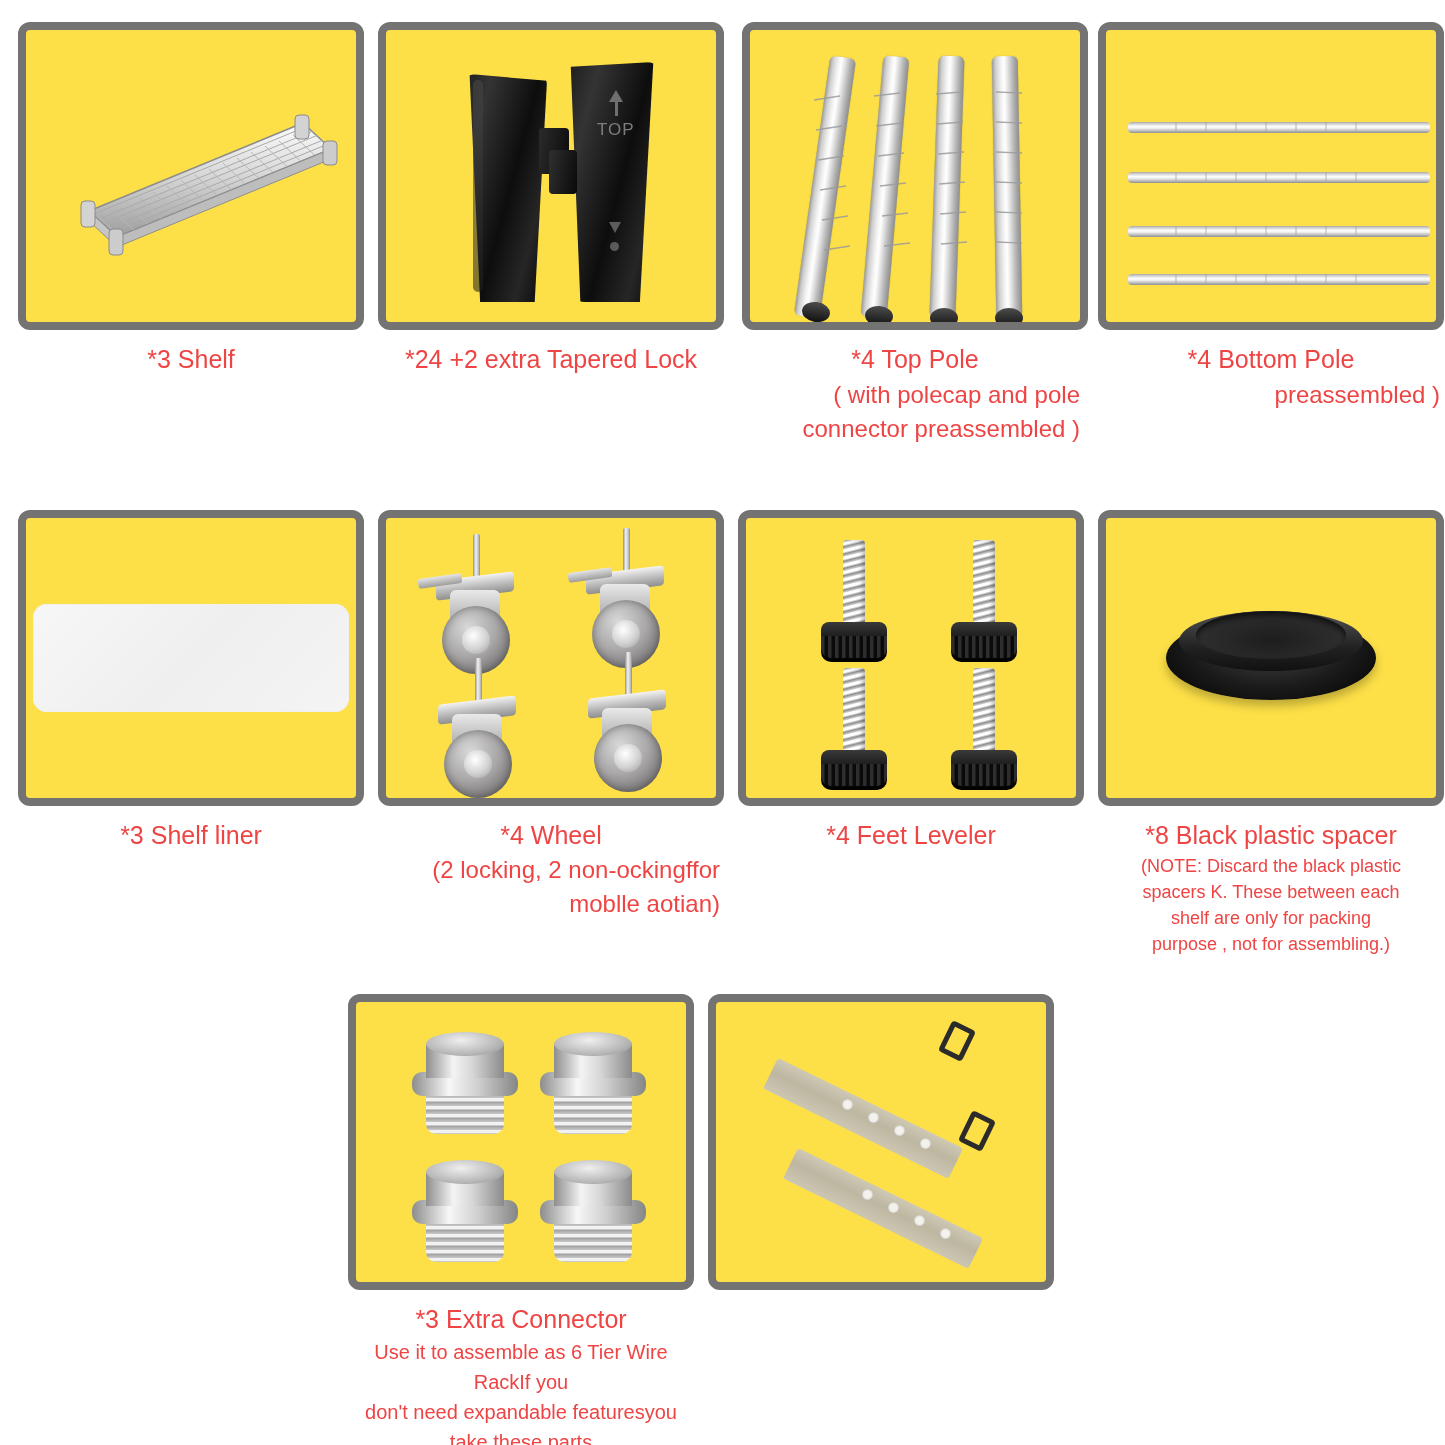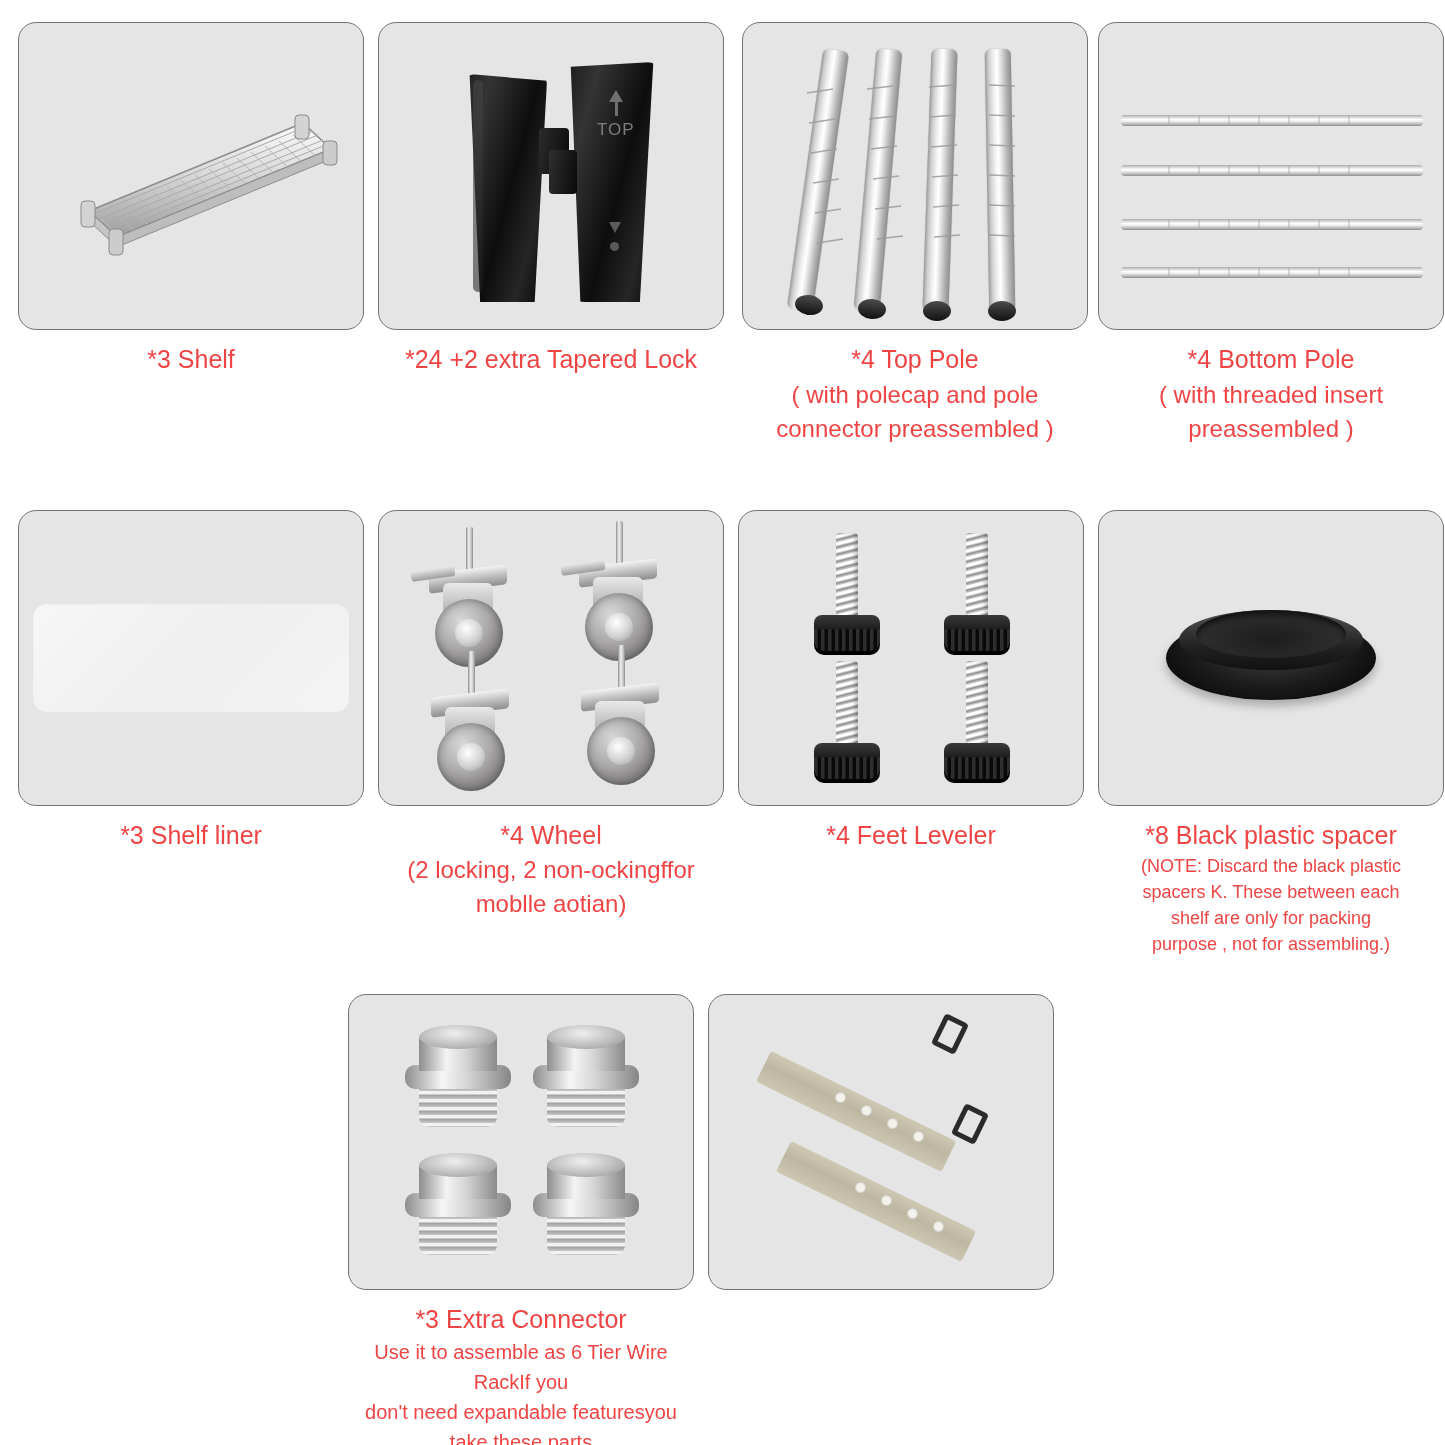--- a/index.html
+++ b/index.html
@@ -26,23 +26,23 @@
     align-items: flex-start;
   }
   .cell {
     box-sizing: border-box;
     display: flex;
     flex-direction: column;
     align-items: center;
   }
   .box {
     box-sizing: border-box;
-    border: 1px solid #737373;
-    border-radius: 18px;
-    background: #e5e5e5;
+    border: 8px solid #737373;
+    border-radius: 12px;
+    background: #fde047;
     position: relative;
     overflow: hidden;
   }
   .caption {
     text-align: center;
     color: #ef4444;
     font-size: 21.5px;
     line-height: 1.42;
     margin-top: 12px;
     width: 100%;
@@ -50,20 +50,21 @@
     padding: 0 4px;
   }
   .caption .main {
     font-size: 25px;
     display: block;
     font-weight: 400;
   }
   .caption .sub {
     display: block;
     font-size: 24px;
+    text-align: right;
   }
   .caption .note {
     display: block;
     font-size: 18px;
     line-height: 1.45;
   }
   .caption .small {
     display: block;
     font-size: 20px;
     line-height: 1.5;
@@ -474,21 +475,20 @@
                 <line x1="160" y1="244" x2="160" y2="255"></line>
               <line x1="190" y1="244" x2="190" y2="255"></line>
                 <line x1="220" y1="244" x2="220" y2="255"></line>
               <line x1="250" y1="244" x2="250" y2="255"></line>
             </g>
           </svg>
         </div>
       </div>
       <div class="caption">
         <span class="main">*4 Bottom Pole</span>
-        <span class="sub">( with threaded insert</span>
         <span class="sub">preassembled )</span>
       </div>
     </div>
   </div>
 
   <div class="row" style="margin-top:64px;">
 
     <div class="cell" style="width:406px;margin-right:14px;">
       <div class="box" style="width:346px;height:296px;">
         <div class="liner"></div>

